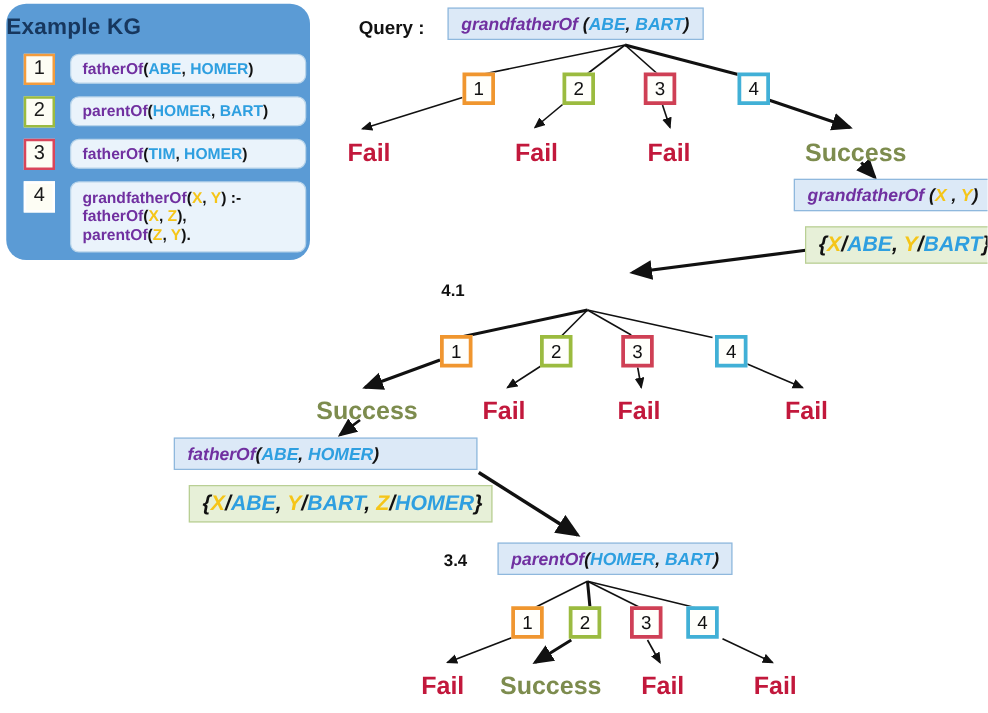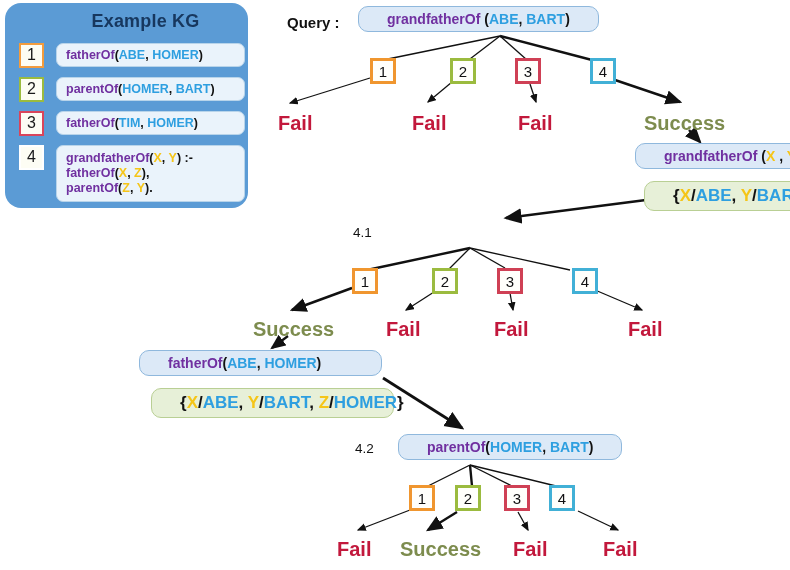--- a/index.html
+++ b/index.html
@@ -12,21 +12,21 @@
   }
   #root { position: relative; width: 790px; height: 570px; background: #fff; }
 
   
   .kg-panel {
     position: absolute; left: 5px; top: 3px; width: 243px; height: 205px;
     background: #5b9bd5; border-radius: 16px;
   }
   .kg-title {
     position: absolute; left: 0; top: 8px; width: 281px;
-    text-align: center; font-size: 18px; font-weight: bold; color: #17375e;
+    font-size: 18px; font-weight: bold; color: #17375e;
     letter-spacing: .2px;
   }
   .kg-row { position: absolute; left: 14px; }
   .kg-badge {
     position: absolute; left: 0; top: 0; width: 25px; height: 25px;
     background: #fdfdf4; border: 2.5px solid #ffffff;
     font-size: 16px; color: #1a1a1a; text-align: center; line-height: 20px;
   }
   .kg-badge.b1 { border-color: #f39c3d; }
   .kg-badge.b2 { border-color: #9bbb3f; }
@@ -42,35 +42,35 @@
 
   
   .pred { color: #7030a0; }
   .cons { color: #2e9fe0; }
   .vr   { color: #f5c518; }
   .punc { color: #111111; }
 
   
   .node {
     position: absolute;
-    background: #dce9f7; border: 1px solid #8fb8dd; border-radius: 10px;
-    padding: 4px 28px; font-size: 14px; font-weight: bold; white-space: nowrap;
+    background: #dce9f7; border: 1px solid #8fb8dd; border-radius: 0;
+    padding: 4px 10px; font-size: 14px; font-weight: bold; white-space: nowrap; font-style: italic;
   }
   .node.sub {
     background: #e7f0d8; border: 1px solid #b9cf94;
     color: #2e9fe0; font-size: 17px; margin-left: 12px;
   }
   .query-label {
     position: absolute; font-size: 15px; font-weight: bold; color: #111;
   }
   .res { position: absolute; font-size: 20px; font-weight: bold; white-space: nowrap; }
   .res.fail { color: #c2183c; }
   .res.succ { color: #7d8c4e; }
   .step-label {
-    position: absolute; font-size: 13.5px; font-weight: normal; color: #111;
+    position: absolute; font-size: 13.5px; font-weight: bold; color: #111;
   }
 
   
   .bnum {
     position: absolute; width: 26px; height: 26px;
     background: #fffffb; border: 3px solid #999;
     font-size: 15px; color: #111; text-align: center; line-height: 21px;
     font-family: "Liberation Sans", sans-serif;
   }
   .bnum.c1 { border-color: #f0962f; }
@@ -177,21 +177,21 @@
   <div class="bnum c4" style="left:572px; top:268px;">4</div>
 
   <div class="res succ" style="left:253px; top:318px;">Success</div>
   <div class="res fail" style="left:386px; top:318px;">Fail</div>
   <div class="res fail" style="left:494px; top:318px;">Fail</div>
   <div class="res fail" style="left:628px; top:318px;">Fail</div>
 
   <div class="node" id="match1-node" style="left:139px; top:350px; width:243px;"><span class="pred">fatherOf</span><span class="punc">(</span><span class="cons">ABE</span><span class="punc">, </span><span class="cons">HOMER</span><span class="punc">)</span></div>
   <div class="node sub" id="binding2-node" style="left:139px; top:388px; width:243px;"><span class="punc">{</span><span class="vr">X</span><span class="punc">/</span><span class="cons">ABE</span><span class="punc">, </span><span class="vr">Y</span><span class="punc">/</span><span class="cons">BART</span><span class="punc">, </span><span class="vr">Z</span><span class="punc">/</span><span class="cons">HOMER</span><span class="punc">}</span></div>
 
-  <div class="step-label" style="left:355px; top:441px;">4.2</div>
+  <div class="step-label" style="left:355px; top:441px;">3.4</div>
   <div class="node" id="step42-node" style="left:398px; top:434px;"><span class="pred">parentOf</span><span class="punc">(</span><span class="cons">HOMER</span><span class="punc">, </span><span class="cons">BART</span><span class="punc">)</span></div>
 
   <div class="bnum c1" style="left:409px; top:485px;">1</div>
   <div class="bnum c2" style="left:455px; top:485px;">2</div>
   <div class="bnum c3" style="left:504px; top:485px;">3</div>
   <div class="bnum c4" style="left:549px; top:485px;">4</div>
 
   <div class="res fail" style="left:337px; top:538px;">Fail</div>
   <div class="res succ" style="left:400px; top:538px;">Success</div>
   <div class="res fail" style="left:513px; top:538px;">Fail</div>

